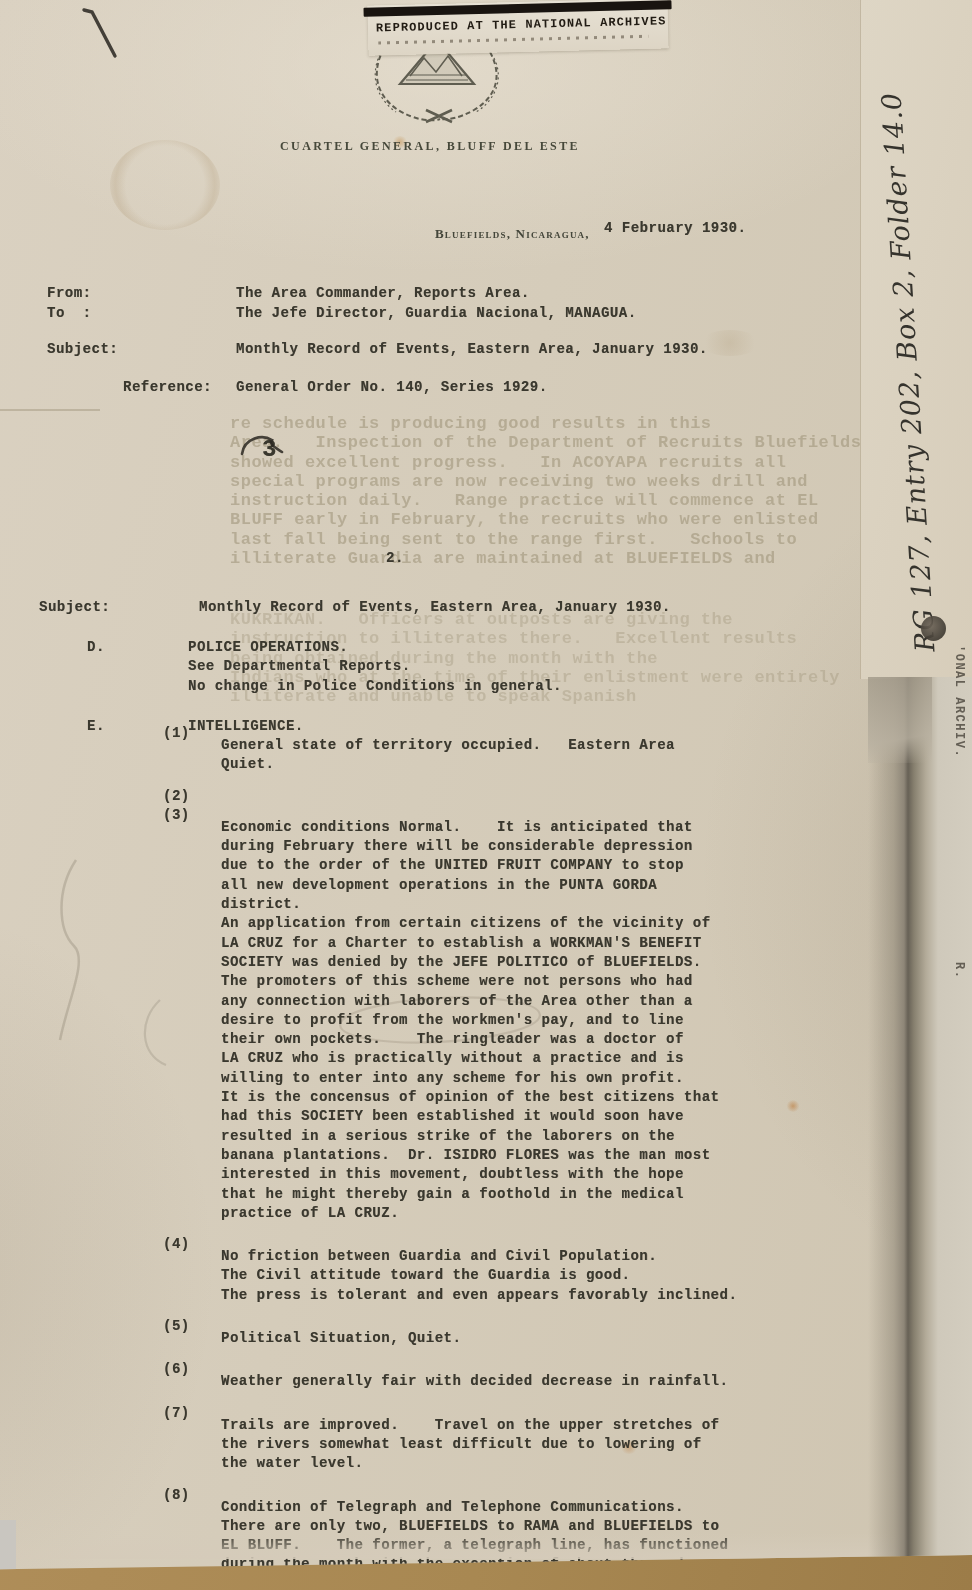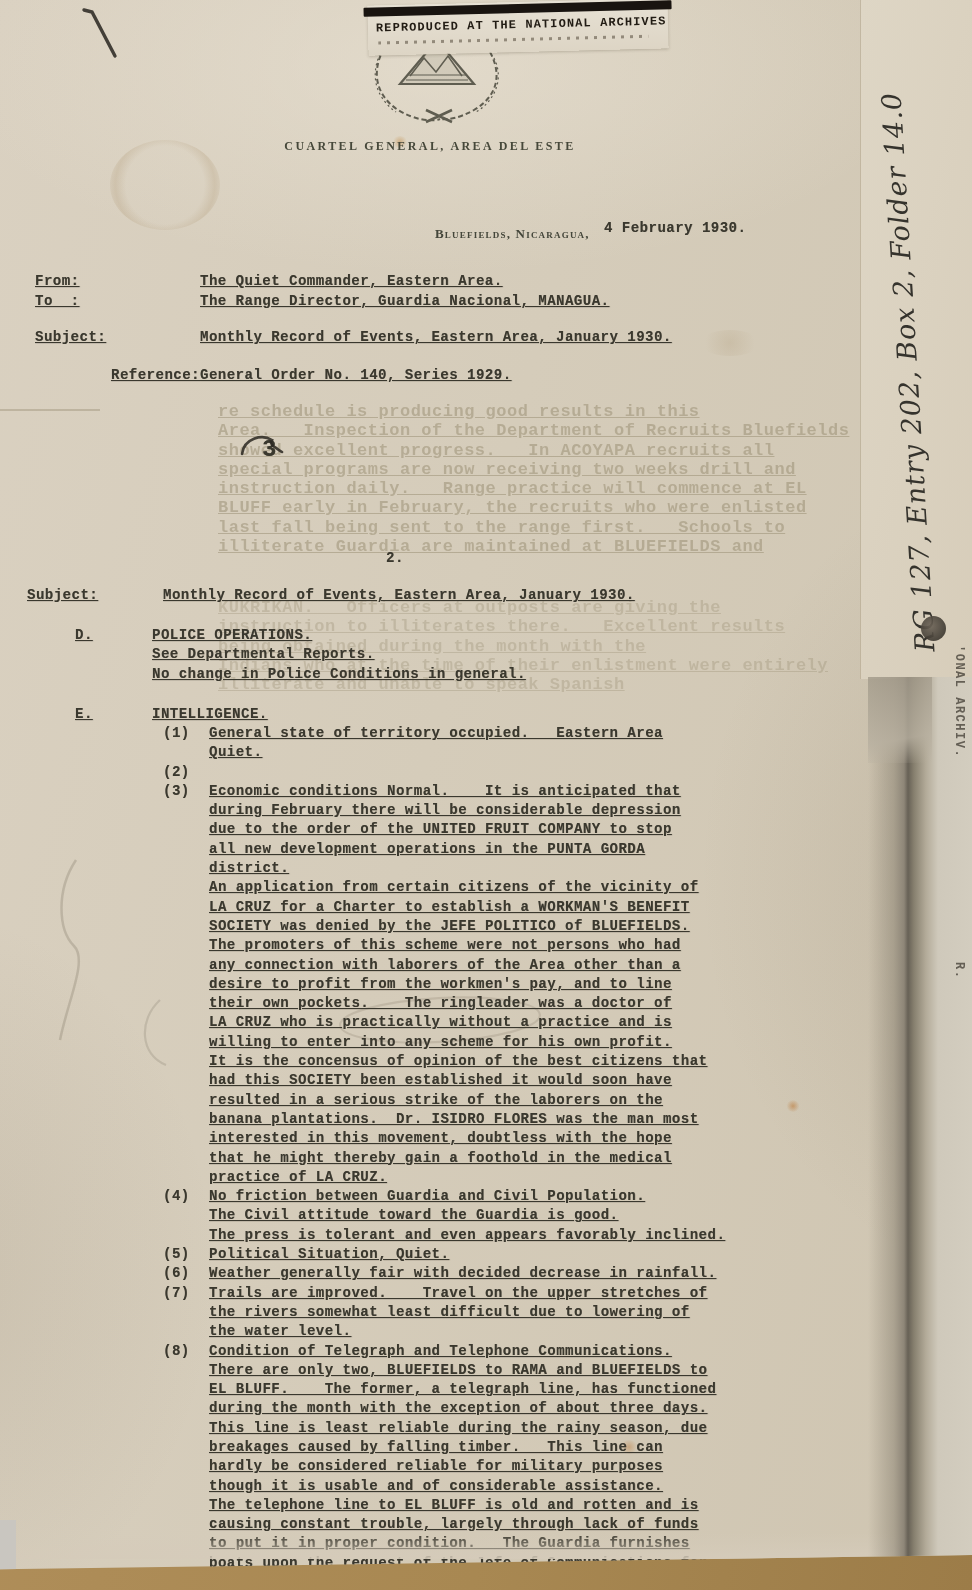--- a/index.html
+++ b/index.html
@@ -7,21 +7,21 @@
   .scan{position:relative;width:972px;height:1590px;background:linear-gradient(100deg,#b2905c,#a88852 60%,#9c7c48);overflow:hidden;font-family:"Liberation Sans",sans-serif;}
   .abs{position:absolute;}
   .paperstack{position:absolute;inset:0;clip-path:polygon(0 0,100% 0,100% 97.8%,40% 98.35%,0 98.7%);}
   .paper{position:absolute;inset:0;background:
     radial-gradient(ellipse 700px 300px at 45% 4%, rgba(235,228,214,.55), rgba(235,228,214,0) 70%),
     radial-gradient(ellipse 500px 600px at 108% 55%, rgba(120,105,80,.18), rgba(120,105,80,0) 70%),
     radial-gradient(ellipse 420px 520px at -8% 80%, rgba(120,105,80,.15), rgba(120,105,80,0) 70%),
     linear-gradient(105deg,#dad1c1 0%,#d5ccba 45%,#cfc5b1 100%);}
   
   .t, .t pre, .inum{font-family:"Liberation Mono",monospace;font-weight:700;font-size:14px;line-height:19.3px;letter-spacing:.5px;color:#3a382e;text-shadow:.3px .3px .6px rgba(44,41,33,.45);}
-  pre{margin:0;white-space:pre;text-decoration:underline;}
+  pre{margin:12px;white-space:pre;}
   .row{display:flex;align-items:flex-start;}
   .item{display:flex;align-items:flex-start;}
   .inum{width:46px;flex:none;}
   .ghost{font-family:"Liberation Mono",monospace;font-weight:700;font-size:17px;line-height:19.3px;letter-spacing:.5px;color:#978c70;filter:blur(.7px);}
   .g1{opacity:.5;}
   .g2{opacity:.32;}
   
   .lh-org{font-family:"Liberation Serif",serif;font-weight:700;font-size:19px;letter-spacing:3.2px;color:#3f4134;text-shadow:0 0 .8px rgba(55,58,45,.7);}
   .lh-div{font-family:"Liberation Serif",serif;font-weight:700;font-size:12px;letter-spacing:2.4px;color:#46483a;margin-top:11px;}
   .dl-place{font-family:"Liberation Serif",serif;font-weight:700;font-size:13px;letter-spacing:1.2px;color:#44463a;font-variant:small-caps;}
@@ -95,33 +95,33 @@
       </g>
     </svg>
 
     <div class="abs stamp">
       <div class="stampbar"></div>
       <div class="stamptext">REPRODUCED AT THE NATIONAL ARCHIVES</div>
       <div class="stampdots"></div>
     </div>
 
     <div class="abs" style="left:180px;top:128px;width:500px;text-align:center;z-index:3;">
-      <div class="lh-div">CUARTEL GENERAL, AREA DEL ESTE</div>
+      <div class="lh-div">CUARTEL GENERAL, BLUFF DEL ESTE</div>
     </div>
 
     <div class="abs dl-place" style="left:435px;top:226px;z-index:3;">Bluefields, Nicaragua,</div>
     <div class="abs t" style="left:604px;top:219px;z-index:3;">4 February 1930.</div>
 
     <div class="abs row t" style="left:35px;top:272px;z-index:3;">
       <pre style="width:165px;">From:</pre>
-      <pre>The Quiet Commander, Eastern Area.</pre>
+      <pre>The Area Commander, Reports Area.</pre>
     </div>
     <div class="abs row t" style="left:35px;top:292px;z-index:3;">
       <pre style="width:165px;">To  :</pre>
-      <pre>The Range Director, Guardia Nacional, MANAGUA.</pre>
+      <pre>The Jefe Director, Guardia Nacional, MANAGUA.</pre>
     </div>
     <div class="abs row t" style="left:35px;top:328px;z-index:3;">
       <pre style="width:165px;">Subject:</pre>
       <pre>Monthly Record of Events, Eastern Area, January 1930.</pre>
     </div>
     <div class="abs row t" style="left:35px;top:366px;z-index:3;">
       <pre style="width:165px;text-align:right;">Reference:</pre>
       <pre>General Order No. 140, Series 1929.</pre>
     </div>
 

